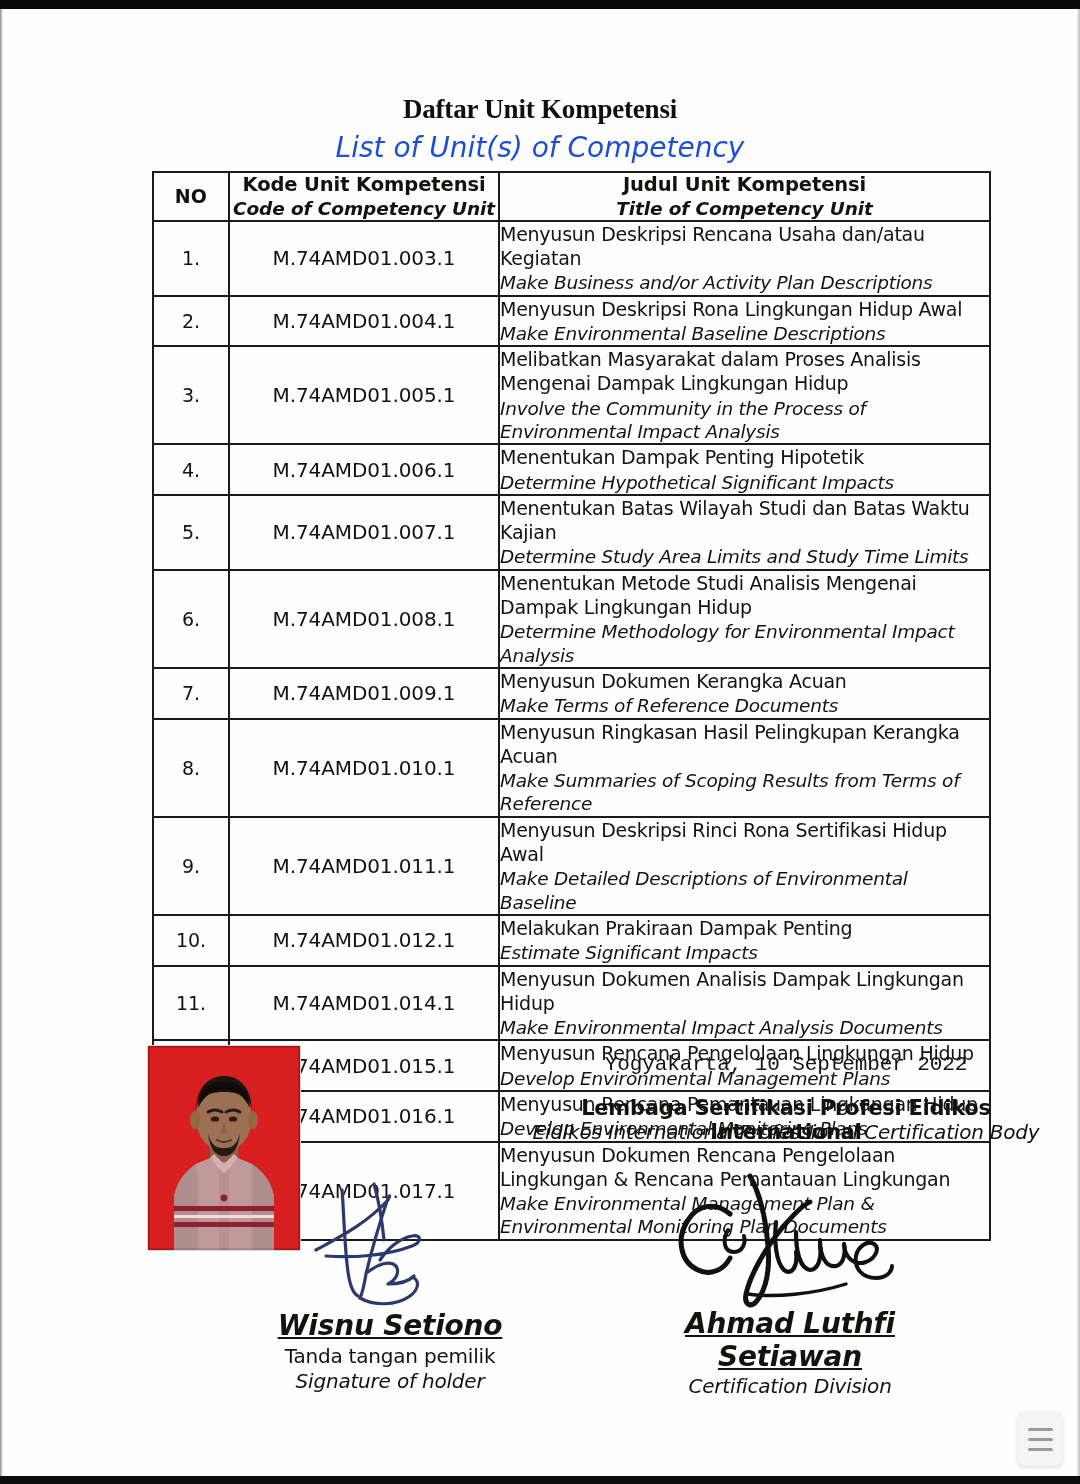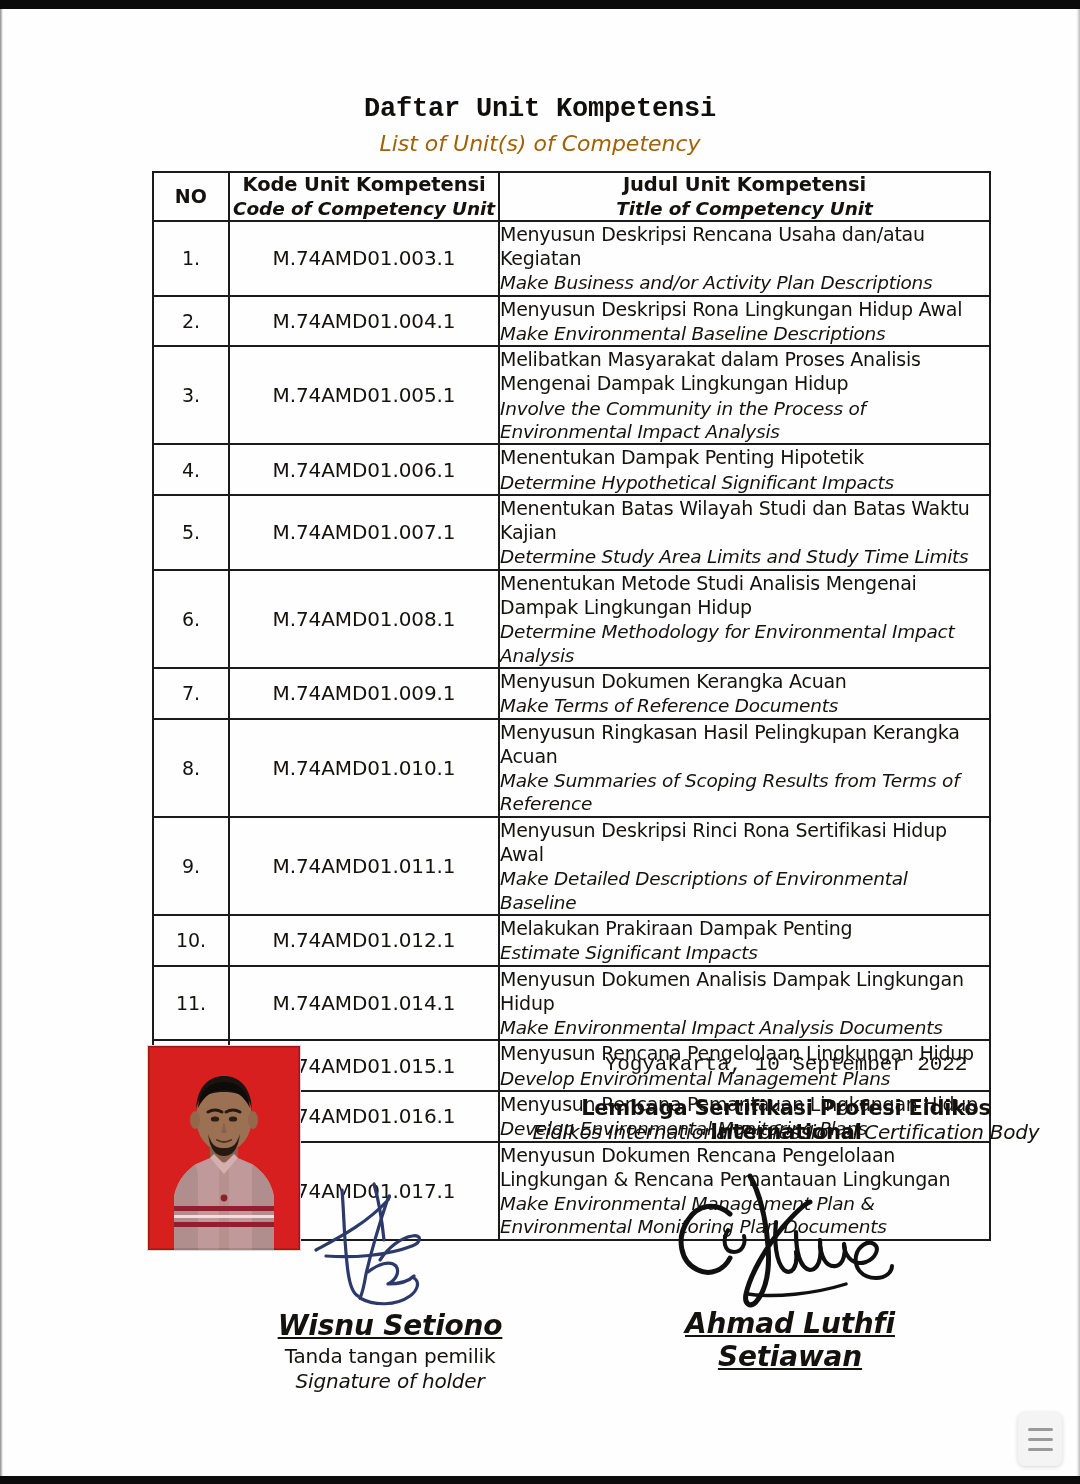--- a/index.html
+++ b/index.html
@@ -54,33 +54,33 @@
 
   
   .doc-header {
     position: absolute;
     top: 94px;
     left: 0;
     width: 1080px;
     text-align: center;
   }
   .doc-title {
-    font-family: Liberation Mono, monospace;
+    font-family: Liberation Serif, serif;
     font-weight: bold;
     font-size: 27px;
     letter-spacing: -0.2px;
     color: #100f0d;
     margin: 0;
     line-height: 1.18;
   }
   .doc-subtitle {
     font-family: "DejaVu Sans", "Liberation Sans", sans-serif;
     font-style: italic;
-    font-size: 22px;
-    color: #a16207;
+    font-size: 28px;
+    color: #1d4ed8;
     margin-top: 5px;
     line-height: 1.2;
   }
 
   
   .comp-table {
     position: absolute;
     top: 171px;
     left: 152px;
     width: 837px;
@@ -480,19 +480,20 @@
 </svg>
 
 <div class="sig-block sig-left-block">
   <div class="sig-name">Wisnu Setiono</div>
   <div class="sig-role">Tanda tangan pemilik</div>
   <div class="sig-role-en">Signature of holder</div>
 </div>
 
 <div class="sig-block sig-right-block">
   <div class="sig-name">Ahmad Luthfi Setiawan</div>
+  <div class="sig-role-en">Certification Division</div>
 </div>
 
 <div class="doc-fab">
   <span></span>
   <span></span>
   <span></span>
 </div>
 
 </body></html>

